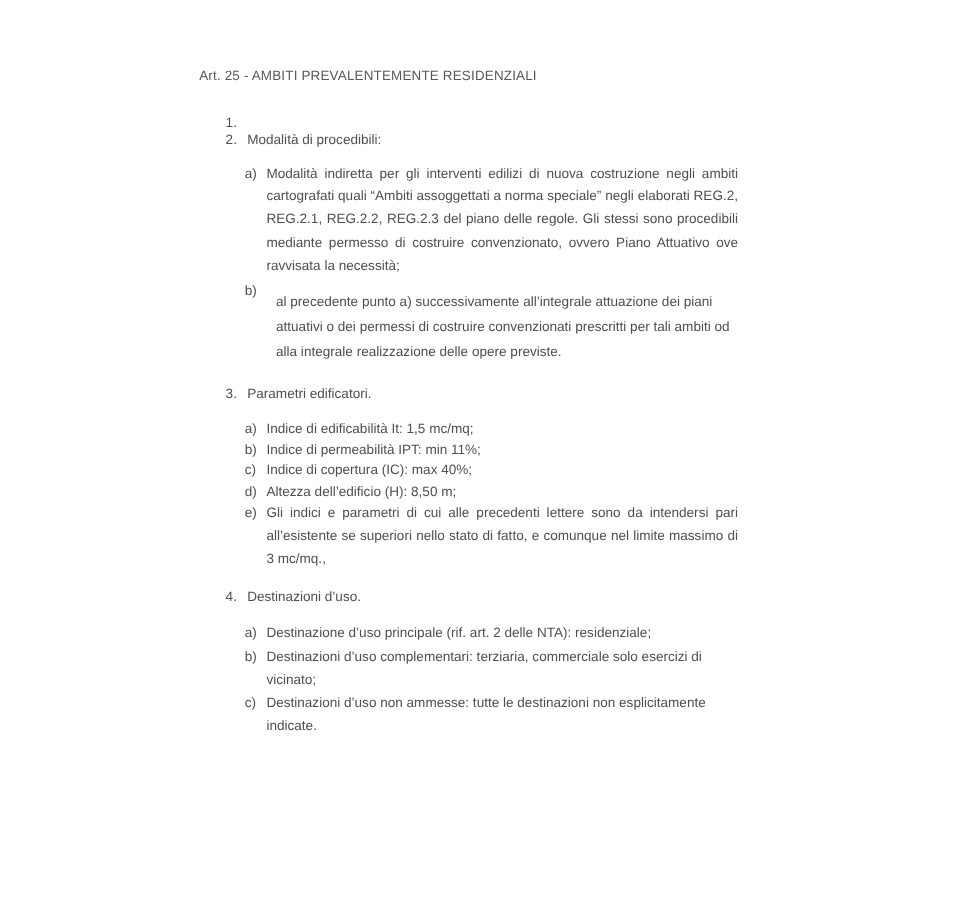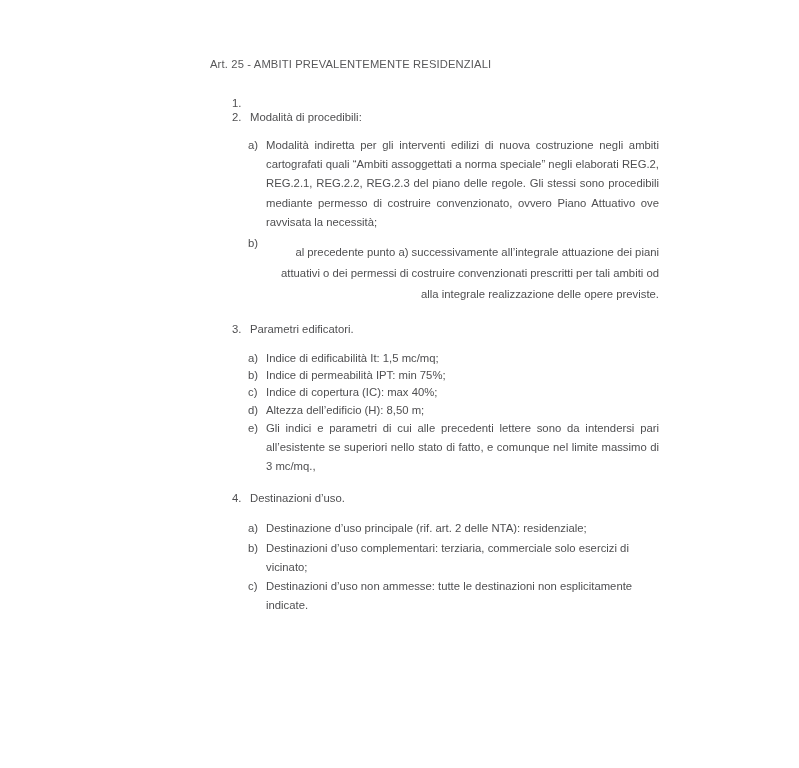--- a/index.html
+++ b/index.html
@@ -16,21 +16,20 @@
     position: relative;
   }
 
   .page {
     position: absolute;
     left: 0;
     top: 0;
     width: 739px;
     height: 768px;
     background: #fff;
-    margin-left: 44px;
   }
 
   
   .doc-heading {
     position: absolute;
     left: 166px;
     top: 58px;
     font-size: 11.2px;
     letter-spacing: 0.15px;
     color: #58585a;
@@ -89,21 +88,21 @@
     text-align: left;
   }
 
   
   .cont-par {
     position: relative;
     padding-left: 230px;
     padding-right: 184px;
     font-size: 11.3px;
     line-height: 21px;
-    text-align: right;
+    text-align: left;
     color: #4f4f51;
   }
 
   .sp-2  { height: 2px; }
   .sp-8  { height: 8px; }
   .sp-10 { height: 10px; }
   .sp-12 { height: 12px; }
   .sp-14 { height: 14px; }
   .sp-16 { height: 16px; }
 </style>
@@ -153,21 +152,21 @@
 
     <div class="sp-12"></div>
 
     <div class="let-item compact">
       <span class="marker">a)</span>
       <span>Indice di edificabilità It: 1,5 mc/mq;</span>
     </div>
 
     <div class="let-item compact">
       <span class="marker">b)</span>
-      <span>Indice di permeabilità IPT: min 75%;</span>
+      <span>Indice di permeabilità IPT: min 11%;</span>
     </div>
 
     <div class="let-item compact">
       <span class="marker">c)</span>
       <span>Indice di copertura (IC): max 40%;</span>
     </div>
 
     <div class="let-item compact">
       <span class="marker">d)</span>
       <span>Altezza dell’edificio (H): 8,50 m;</span>

